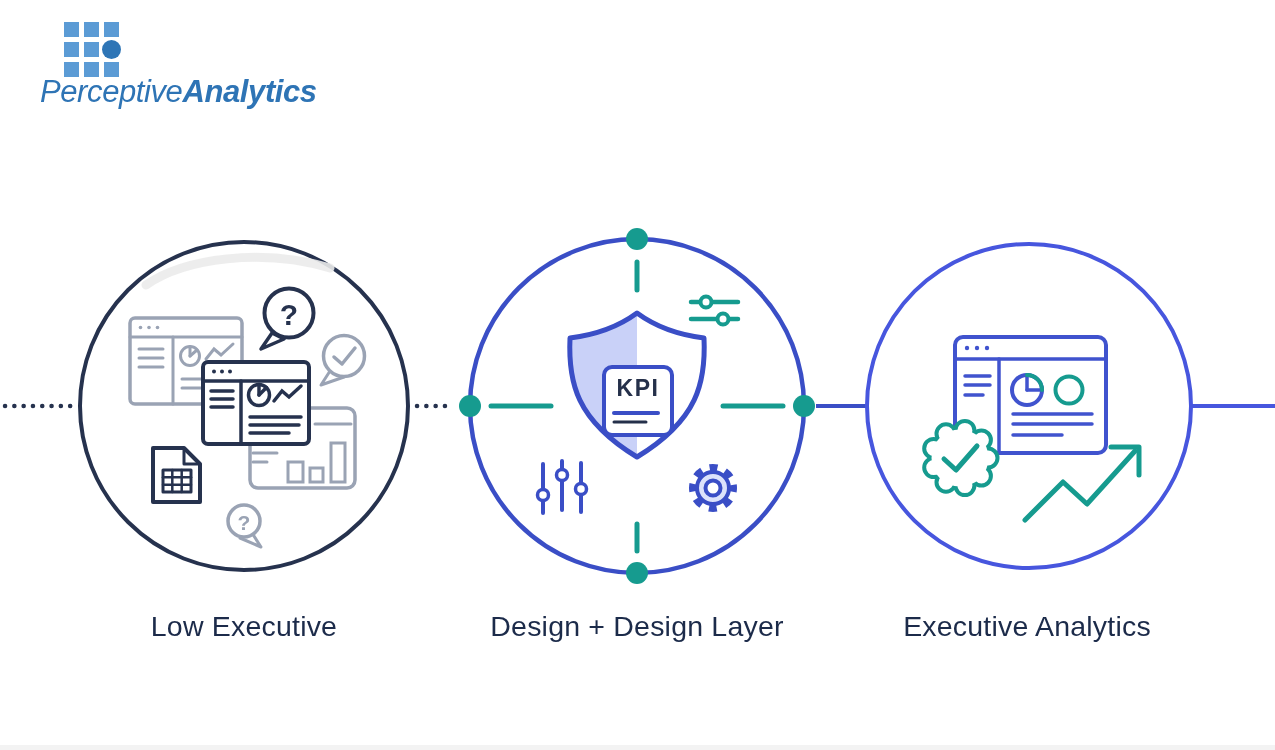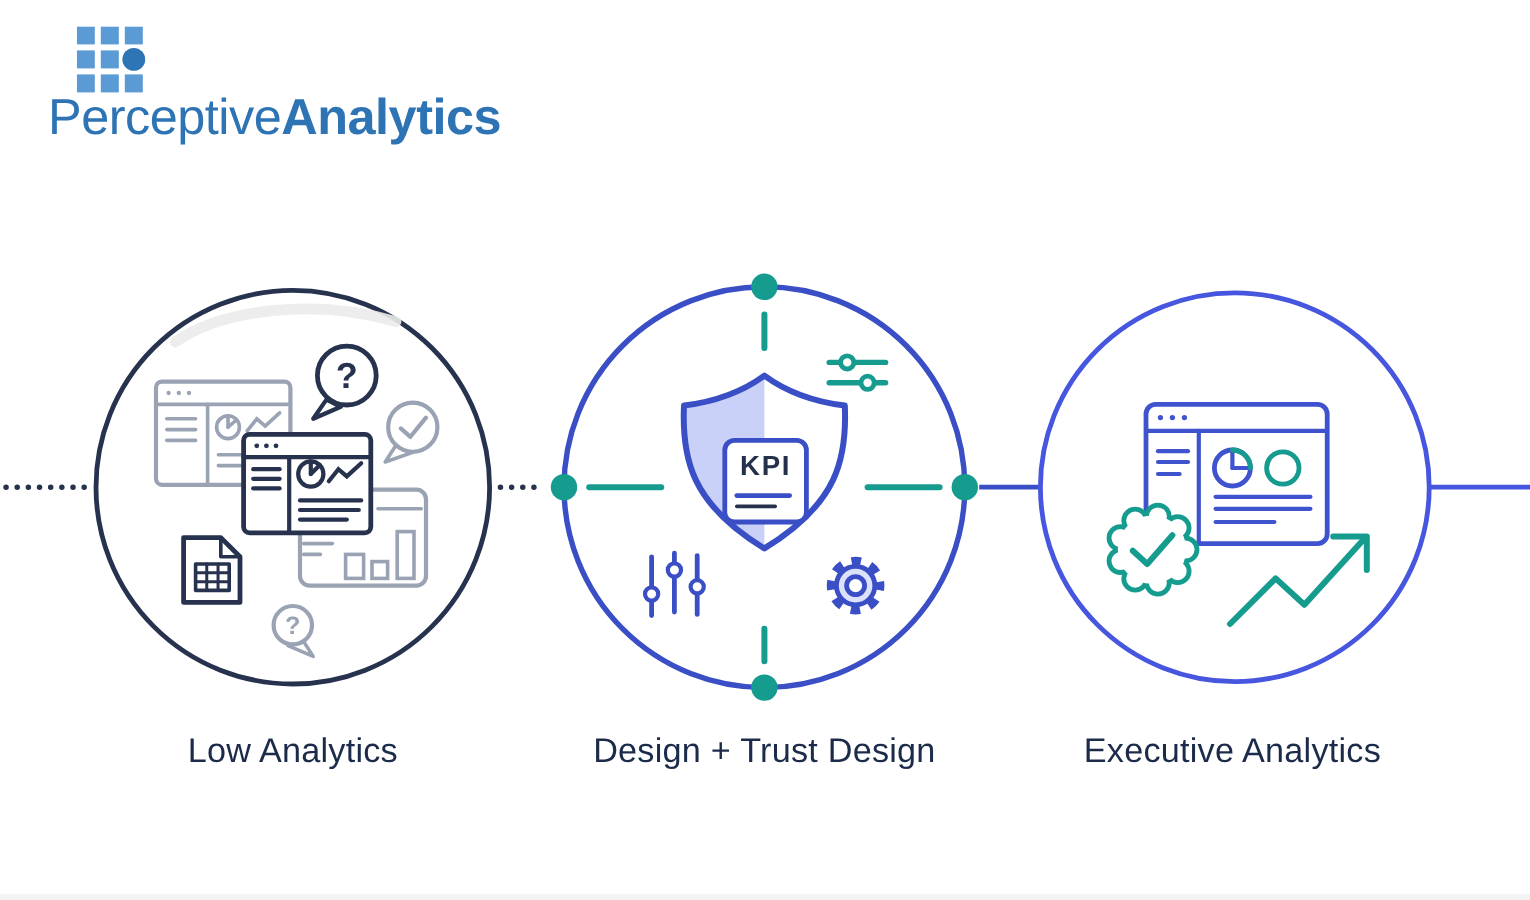--- a/index.html
+++ b/index.html
@@ -1,20 +1,20 @@
 <!DOCTYPE html>
 <html><head>
 <meta charset="utf-8">
 <style>
   html,body{margin:0;padding:0;background:#ffffff;}
   .canvas{position:relative;width:1275px;height:750px;background:#ffffff;overflow:hidden;
           font-family:"Liberation Sans",sans-serif;}
   .logo{position:absolute;left:40px;top:14px;width:320px;height:100px;}
   .logo-grid{position:absolute;left:24px;top:8px;}
-  .logo-text{position:absolute;left:0;top:60px;font-size:42px;color:#2E74B5;letter-spacing:-0.4px;white-space:nowrap;}
+  .logo-text{position:absolute;left:0;top:60px;font-size:31px;color:#2E74B5;letter-spacing:-0.4px;white-space:nowrap;font-style:italic;}
   .logo-text .bold{font-weight:700;}
   .diagram{position:absolute;left:0;top:0;}
   .stage-label{position:absolute;top:610px;transform:translateX(-50%);
                font-size:28.5px;font-weight:500;color:#1C2B4A;letter-spacing:0.2px;white-space:nowrap;}
   .bottom-strip{position:absolute;left:0;bottom:0;width:100%;height:5px;background:#F3F3F3;}
 </style>
 </head>
 <body>
 
 <div class="canvas">
@@ -218,18 +218,18 @@
         <polyline points="944,459 956,470 977,446" fill="none" stroke="#169B8F" stroke-width="5" stroke-linecap="round" stroke-linejoin="round"></polyline>
       </g>
 
       <g stroke="#169B8F" fill="none" stroke-linecap="round" stroke-linejoin="round">
         <polyline points="1025,520 1063,482 1087,504 1135,451" stroke-width="5"></polyline>
         <polyline points="1111,447 1139,447 1139,475" stroke-width="5"></polyline>
       </g>
     </g>
   </svg>
 
-  <div class="stage-label" style="left:244px">Low Analytics</div>
-  <div class="stage-label" style="left:637px">Design + Trust Design</div>
+  <div class="stage-label" style="left:244px">Low Executive</div>
+  <div class="stage-label" style="left:637px">Design + Design Layer</div>
   <div class="stage-label" style="left:1027px">Executive Analytics</div>
 
   <div class="bottom-strip"></div>
 </div>
 
 </body></html>

